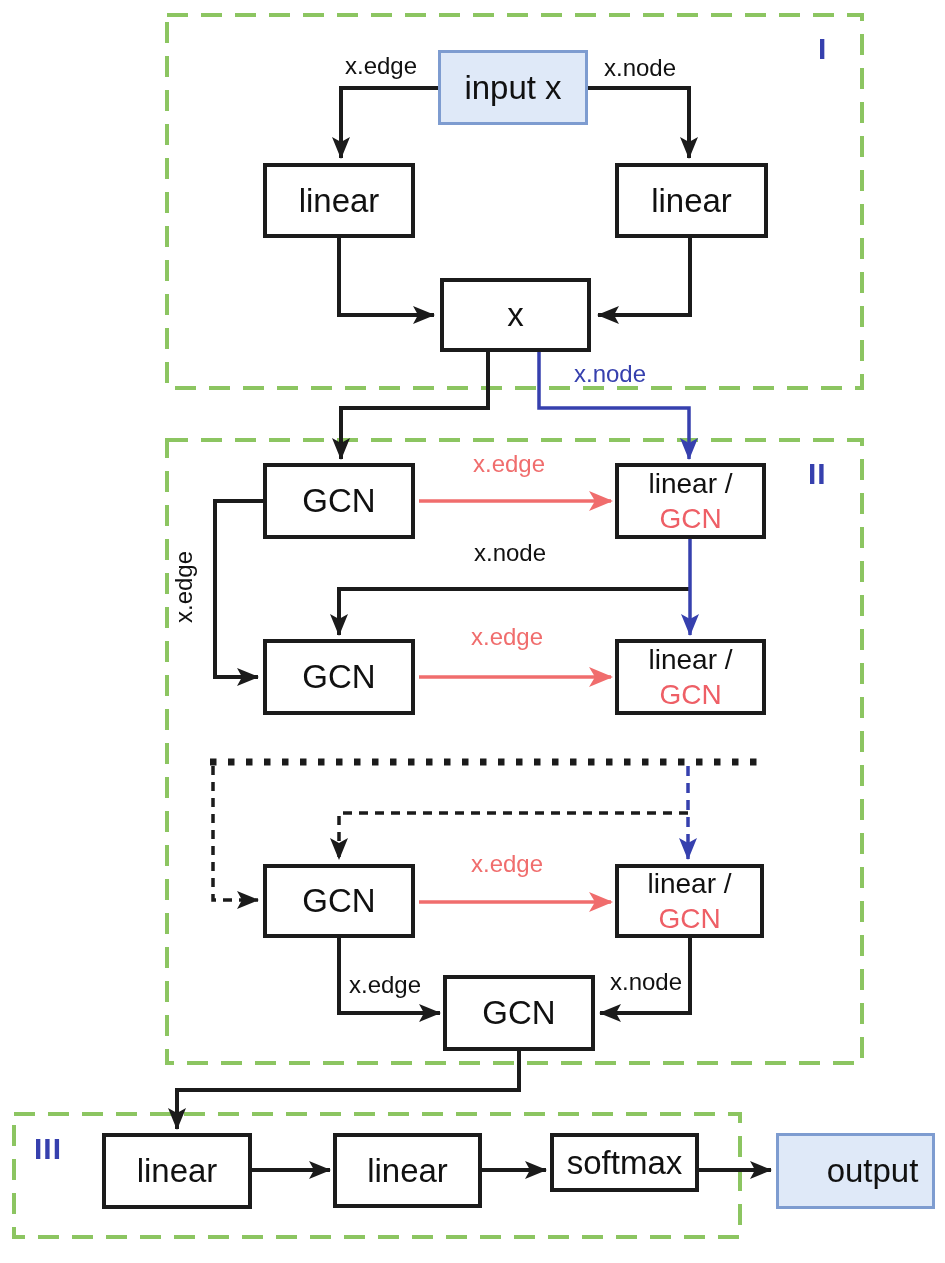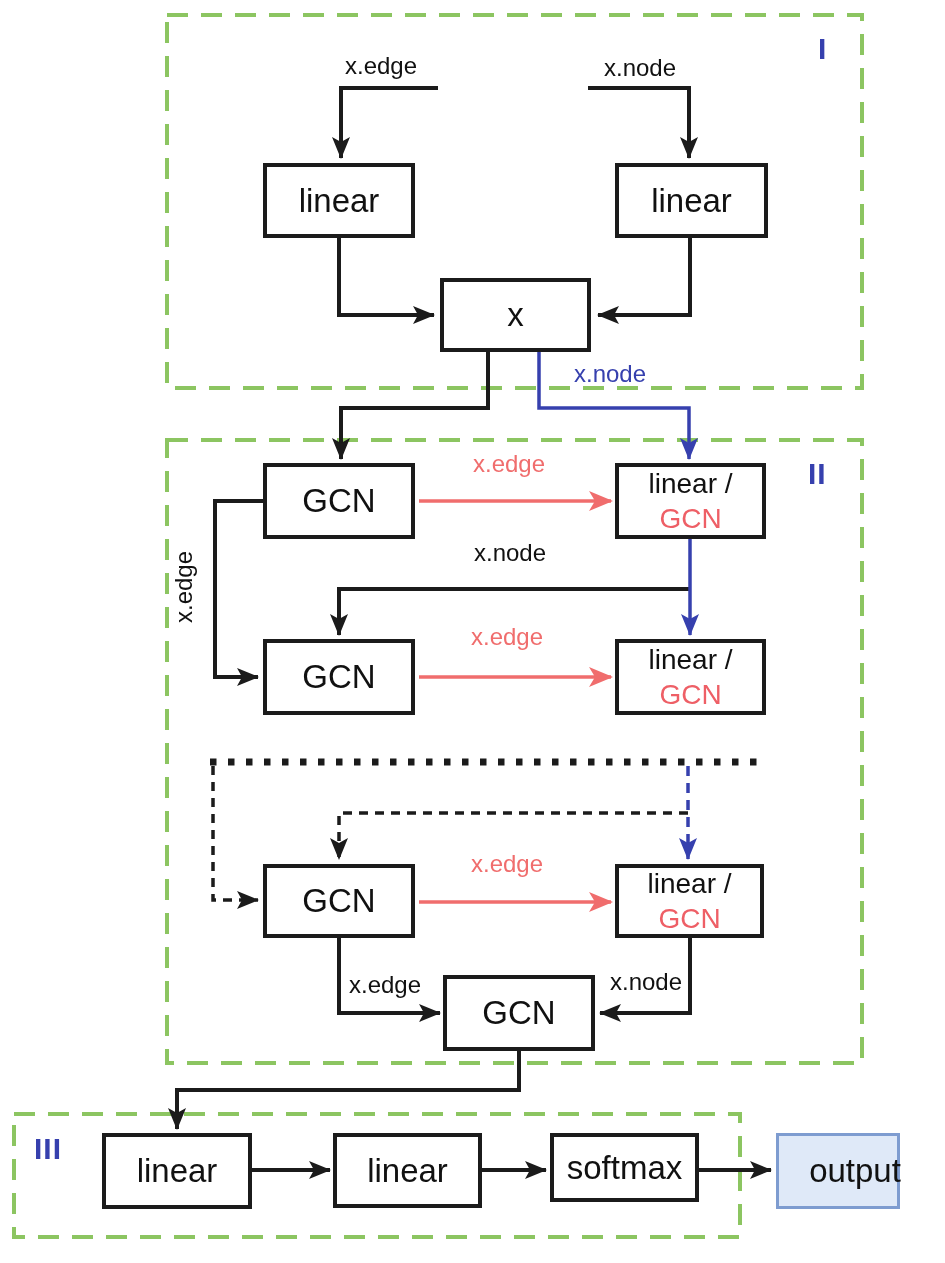--- a/index.html
+++ b/index.html
@@ -85,20 +85,23 @@
 
     <path d="M252,1170 H330" fill="none" stroke="#1b1b1b" stroke-width="4" marker-end="url(#ab)"></path>
     <path d="M482,1170 H546" fill="none" stroke="#1b1b1b" stroke-width="4" marker-end="url(#ab)"></path>
     <path d="M699,1170 H771" fill="none" stroke="#1b1b1b" stroke-width="4" marker-end="url(#ab)"></path>
   </svg>
 
   <div class="roman" style="left:818px;top:32px;">I</div>
   <div class="roman" style="left:808px;top:457px;text-align:center;">II</div>
   <div class="roman" style="left:34px;top:1132px;">III</div>
 
+  <div class="box io" style="left:438px;top:50px;width:150px;height:75px;">
+      <span>input x</span>
+    </div>
   <div class="box" style="left:263px;top:163px;width:152px;height:75px;">
       <span>linear</span>
     </div>
   <div class="box" style="left:615px;top:163px;width:153px;height:75px;">
       <span>linear</span>
     </div>
   <div class="box" style="left:440px;top:278px;width:151px;height:74px;">
       <span>x</span>
     </div>
 
@@ -126,24 +129,24 @@
   <div class="box" style="left:443px;top:975px;width:152px;height:76px;">
       <span>GCN</span>
     </div>
 
   <div class="box" style="left:102px;top:1133px;width:150px;height:76px;">
       <span>linear</span>
     </div>
   <div class="box" style="left:333px;top:1133px;width:149px;height:75px;">
       <span>linear</span>
     </div>
-  <div class="box" style="left:550px;top:1133px;width:149px;height:69px;">
+  <div class="box" style="left:550px;top:1133px;width:149px;height:59px;">
       <span>softmax</span>
     </div>
-  <div class="box io" style="left:776px;top:1133px;width:124px;height:76px;padding-left:34px;">
+  <div class="box io" style="left:776px;top:1133px;width:159px;height:76px;padding-left:34px;">
       <span>output</span>
     </div>
 
   <div class="lbl" style="left:345px;top:52px;">x.edge</div>
   <div class="lbl" style="left:604px;top:54px;">x.node</div>
   <div class="lbl blue" style="left:574px;top:360px;">x.node</div>
   <div class="lbl red" style="left:473px;top:450px;">x.edge</div>
   <div class="lbl" style="left:474px;top:539px;">x.node</div>
   <div class="lbl rot" style="left:124px;top:573px;width:120px;">x.edge</div>
   <div class="lbl red" style="left:471px;top:623px;">x.edge</div>

